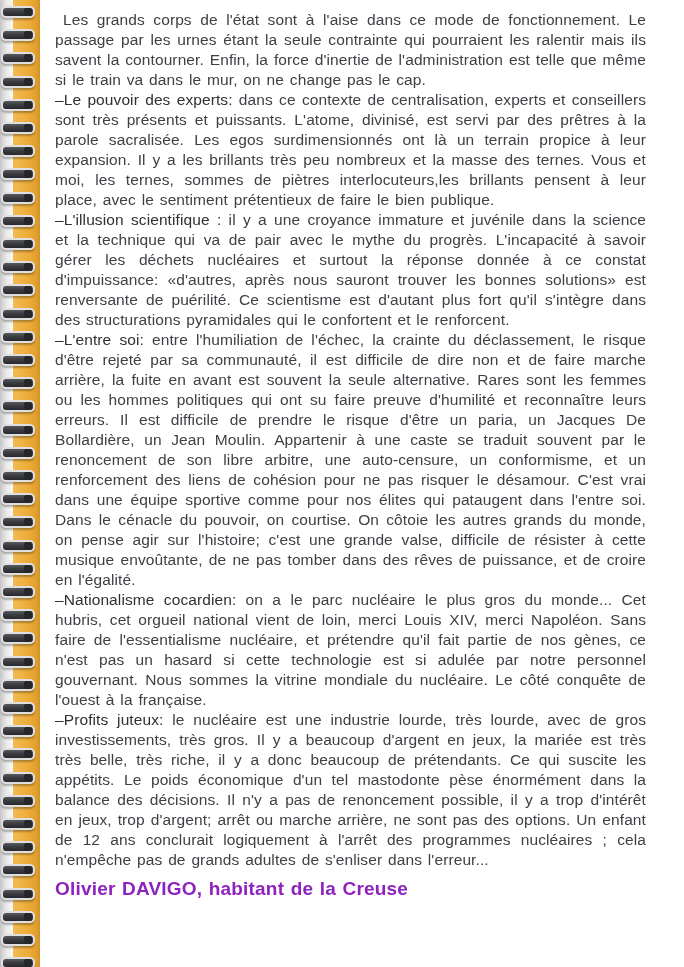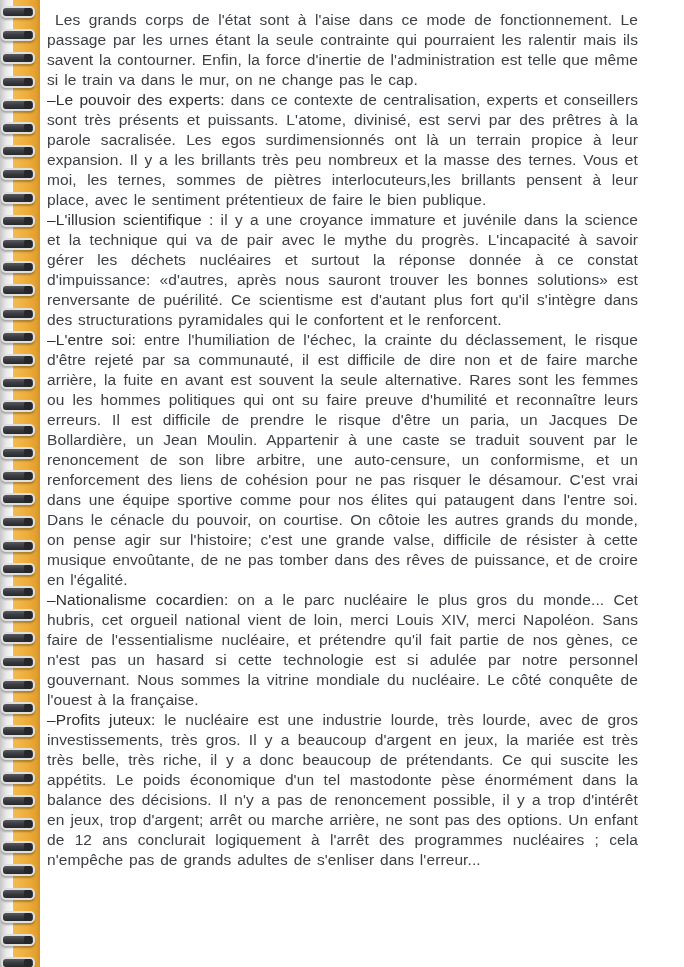--- a/index.html
+++ b/index.html
@@ -100,20 +100,21 @@
       <div class="ring" style="top: 818px;"></div>
       <div class="ring" style="top: 841.2px;"></div>
       <div class="ring" style="top: 864.4px;"></div>
       <div class="ring" style="top: 887.6px;"></div>
       <div class="ring" style="top: 910.8px;"></div>
       <div class="ring" style="top: 934px;"></div>
       <div class="ring" style="top: 957.2px;"></div>
     </div>
 </div>
 
-<div class="content" style="color: rgb(61, 64, 68);">
+<div class="content" style="color: rgb(61, 64, 68); margin-left: 8px;">
   <p class="para indent-first"><span>Les grands corps de l'état sont à l'aise dans ce mode de fonctionnement. Le passage par les urnes étant la seule contrainte qui pourraient les ralentir mais ils savent la contourner. Enfin, la force d'inertie de l'administration est telle que même si le train va dans le mur, on ne change pas le cap.</span></p>
   <p class="para"><span class="lead">–Le pouvoir des experts:</span><span> dans ce contexte de centralisation, experts et conseillers sont très présents et puissants. L'atome, divinisé, est servi par des prêtres à la parole sacralisée. Les egos surdimensionnés ont là un terrain propice à leur expansion. Il y a les brillants très peu nombreux et la masse des ternes. Vous et moi, les ternes, sommes de piètres interlocuteurs,les brillants pensent à leur place, avec le sentiment prétentieux de faire le bien publique.</span></p>
   <p class="para"><span class="lead">–L'illusion scientifique :</span><span> il y a une croyance immature et juvénile dans la science et la technique qui va de pair avec le mythe du progrès. L'incapacité à savoir gérer les déchets nucléaires et surtout la réponse donnée à ce constat d'impuissance: «d'autres, après nous sauront trouver les bonnes solutions» est renversante de puérilité. Ce scientisme est d'autant plus fort qu'il s'intègre dans des structurations pyramidales qui le confortent et le renforcent.</span></p>
   <p class="para"><span class="lead">–L'entre soi:</span><span> entre l'humiliation de l'échec, la crainte du déclassement, le risque d'être rejeté par sa communauté, il est difficile de dire non et de faire marche arrière, la fuite en avant est souvent la seule alternative. Rares sont les femmes ou les hommes politiques qui ont su faire preuve d'humilité et reconnaître leurs erreurs. Il est difficile de prendre le risque d'être un paria, un Jacques De Bollardière, un Jean Moulin. Appartenir à une caste se traduit souvent par le renoncement de son libre arbitre, une auto-censure, un conformisme, et un renforcement des liens de cohésion pour ne pas risquer le désamour. C'est vrai dans une équipe sportive comme pour nos élites qui pataugent dans l'entre soi. Dans le cénacle du pouvoir, on courtise. On côtoie les autres grands du monde, on pense agir sur l'histoire; c'est une grande valse, difficile de résister à cette musique envoûtante, de ne pas tomber dans des rêves de puissance, et de croire en l'égalité.</span></p>
   <p class="para"><span class="lead">–Nationalisme cocardien:</span><span> on a le parc nucléaire le plus gros du monde... Cet hubris, cet orgueil national vient de loin, merci Louis XIV, merci Napoléon. Sans faire de l'essentialisme nucléaire, et prétendre qu'il fait partie de nos gènes, ce n'est pas un hasard si cette technologie est si adulée par notre personnel gouvernant. Nous sommes la vitrine mondiale du nucléaire. Le côté conquête de l'ouest à la française.</span></p>
   <p class="para"><span class="lead">–Profits juteux:</span><span> le nucléaire est une industrie lourde, très lourde, avec de gros investissements, très gros. Il y a beaucoup d'argent en jeux, la mariée est très très belle, très riche, il y a donc beaucoup de prétendants. Ce qui suscite les appétits. Le poids économique d'un tel mastodonte pèse énormément dans la balance des décisions. Il n'y a pas de renoncement possible, il y a trop d'intérêt en jeux, trop d'argent; arrêt ou marche arrière, ne sont pas des options. Un enfant de 12 ans conclurait logiquement à l'arrêt des programmes nucléaires ; cela n'empêche pas de grands adultes de s'enliser dans l'erreur...</span></p>
+  <p class="para signature" style="color: rgb(142, 34, 189);">Olivier DAVIGO, habitant de la Creuse</p>
 </div>
 
 </body></html>

